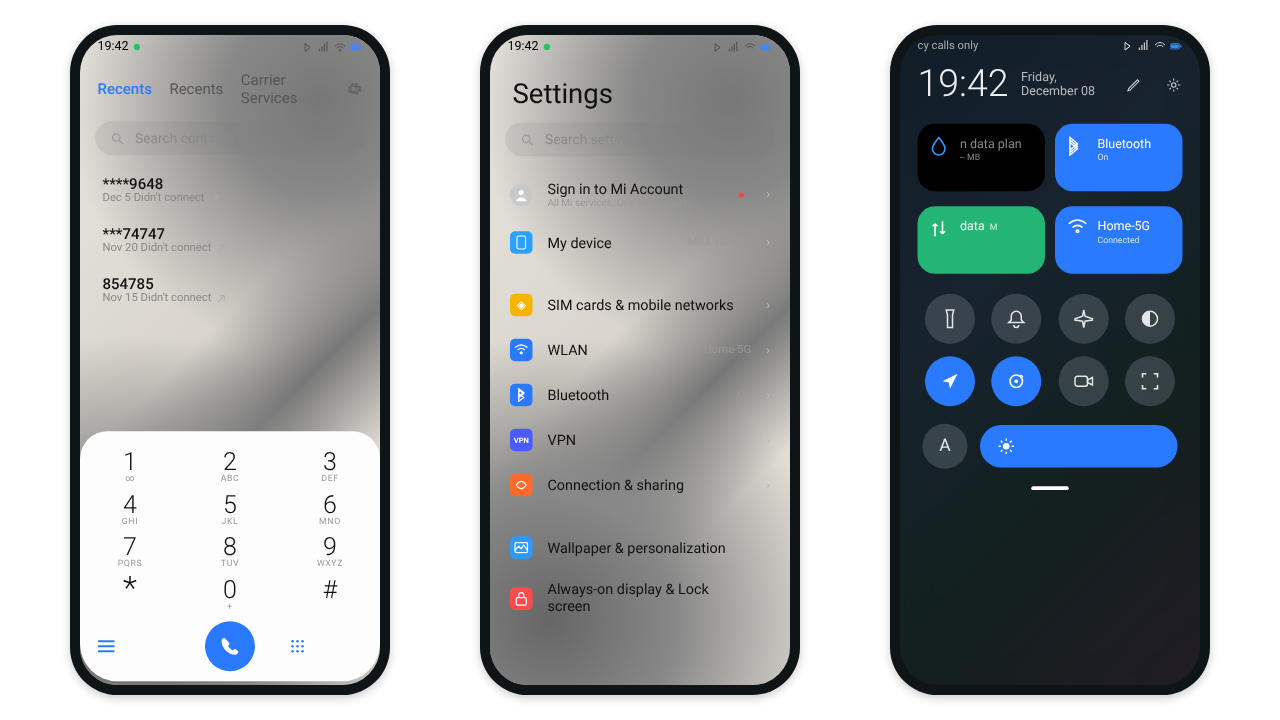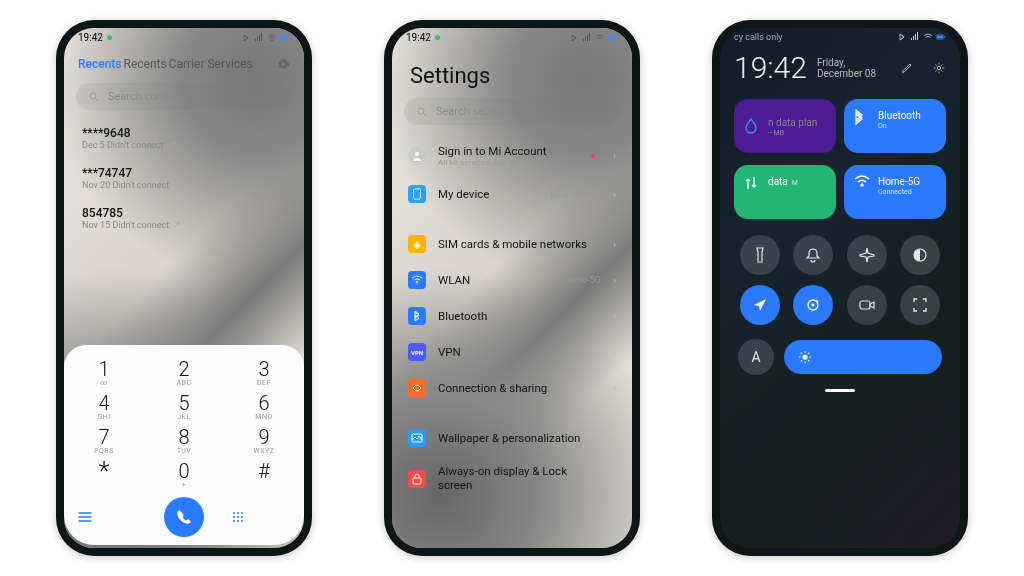--- a/index.html
+++ b/index.html
@@ -8,21 +8,21 @@
   .screen { width: 100%; height: 100%; border-radius: 30px; overflow: hidden; position: relative; }
   .wallpaper-bg { position:absolute; inset:0; background: radial-gradient(circle at 80% 10%, #777 0%, #888 15%, transparent 40%), radial-gradient(circle at 20% 90%, #666 0%, #888 20%, transparent 45%), linear-gradient(135deg,#e9e6df 0%,#d9d5cc 45%,#777 60%,#e0ddd4 75%); }
   .statusbar { position:relative; z-index:2; display:flex; justify-content:space-between; align-items:center; padding: 4px 14px 0; font-size:10px; }
   .sb-left { display:flex; align-items:center; gap:4px; }
   .dot { width:5px; height:5px; border-radius:50%; background:#22c55e; display:inline-block; }
   .sb-right { display:flex; gap:3px; align-items:center; color:#333; }
   .sb-right svg { width:10px; height:10px; }
   .content { position:relative; z-index:2; height: calc(100% - 18px); }
 
   
-  .tabs { display:flex; gap:2px; padding: 14px 14px 4px; font-size:12px; align-items:center; }
+  .tabs { display:flex; gap:14px; padding: 14px 14px 4px; font-size:12px; align-items:center; }
   .tab { color:#555; }
   .tab.active { color:#2a7aff; font-weight:500; }
   .gear { margin-left:auto; color:#666; }
   .search { margin:8px 12px; background: rgba(120,120,120,0.15); border-radius:20px; padding:7px 12px; display:flex; gap:8px; align-items:center; font-size:11px; color:#8a8a8a;text-align:right; }
   .recent { padding: 8px 18px; }
   .recent .num { font-size:12px; color:#111; font-weight:500; }
   .recent .sub { font-size:9px; color:#888; display:flex; gap:4px; align-items:center; }
   .dialpad { position:absolute; bottom:0; left:0; right:0; background:#fdfdfd; border-radius:22px 22px 30px 30px; padding:14px 0 6px; }
   .drow { display:flex; justify-content:space-around; margin-bottom:6px; }
   .key { width:60px; text-align:center; }
@@ -50,21 +50,21 @@
   .cc .statusbar .sb-left span { color:#aaa; font-size:9px; }
   .cc-time { display:flex; align-items:center; gap:10px; padding:8px 14px; color:#eee; }
   .cc-time .t { font-size:30px; font-weight:300; }
   .cc-time .date { font-size:10px; color:#bbb; flex:1; }
   .cc-time .ico { color:#ccc; }
   .tiles { display:flex; gap:8px; padding:6px 14px; }
   .tile { flex:1; border-radius:14px; padding:10px; color:#fff; height:54px; display:flex; gap:8px; }
   .tile .ti { width:16px; }
   .tile .tt { font-size:10px; line-height:1.3; }
   .tile .ts { font-size:7px; opacity:0.8; }
-  .tile.white { background:#4c1d95; color:#444;align-items:center; }
+  .tile.white { background:#000000; color:#444; }
   .tile.blue { background:#2a7aff; }
   .tile.green { background:#22b574; }
   .toggles { display:grid; grid-template-columns: repeat(4,1fr); gap:10px; padding:10px 18px; justify-items:center; }
   .tog { width:40px; height:40px; border-radius:50%; background:rgba(120,130,140,0.35); display:flex; align-items:center; justify-content:center; color:#e5e5e5; }
   .tog.on { background:#2a7aff; color:#fff; }
   .slider-row { display:flex; gap:10px; padding:4px 18px; align-items:center; }
   .slider { flex:1; height:34px; background:#2a7aff; border-radius:18px; display:flex; align-items:center; padding:0 14px; color:#fff; }
   .handle { width:30px; height:3px; background:#fff; border-radius:2px; margin:10px auto 0; }
   svg { display:block; }
 </style>

